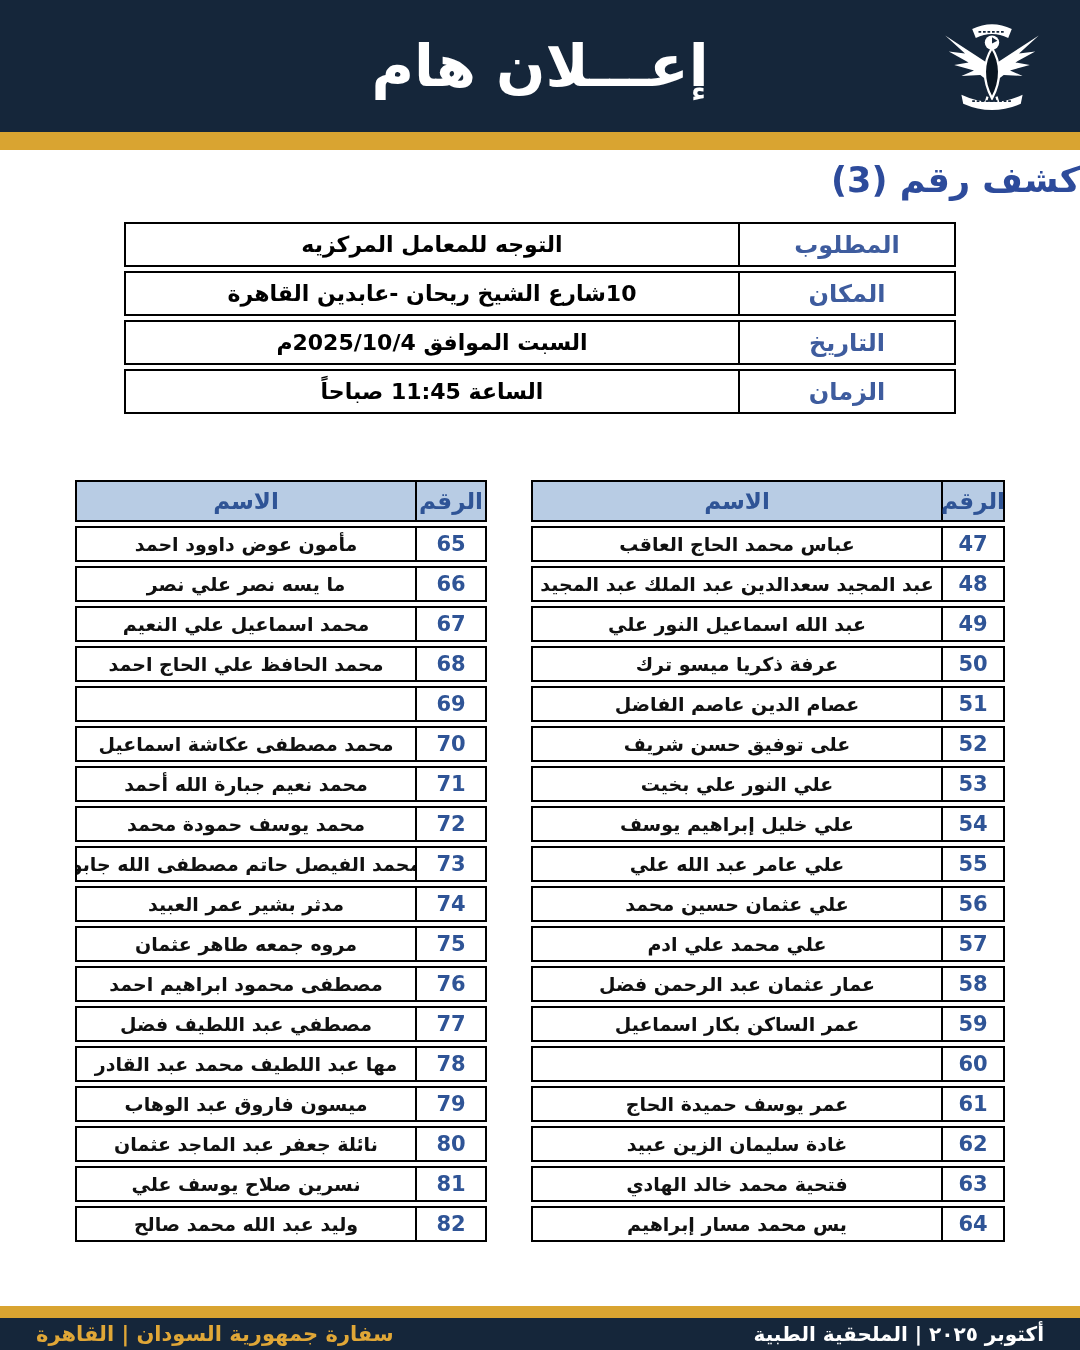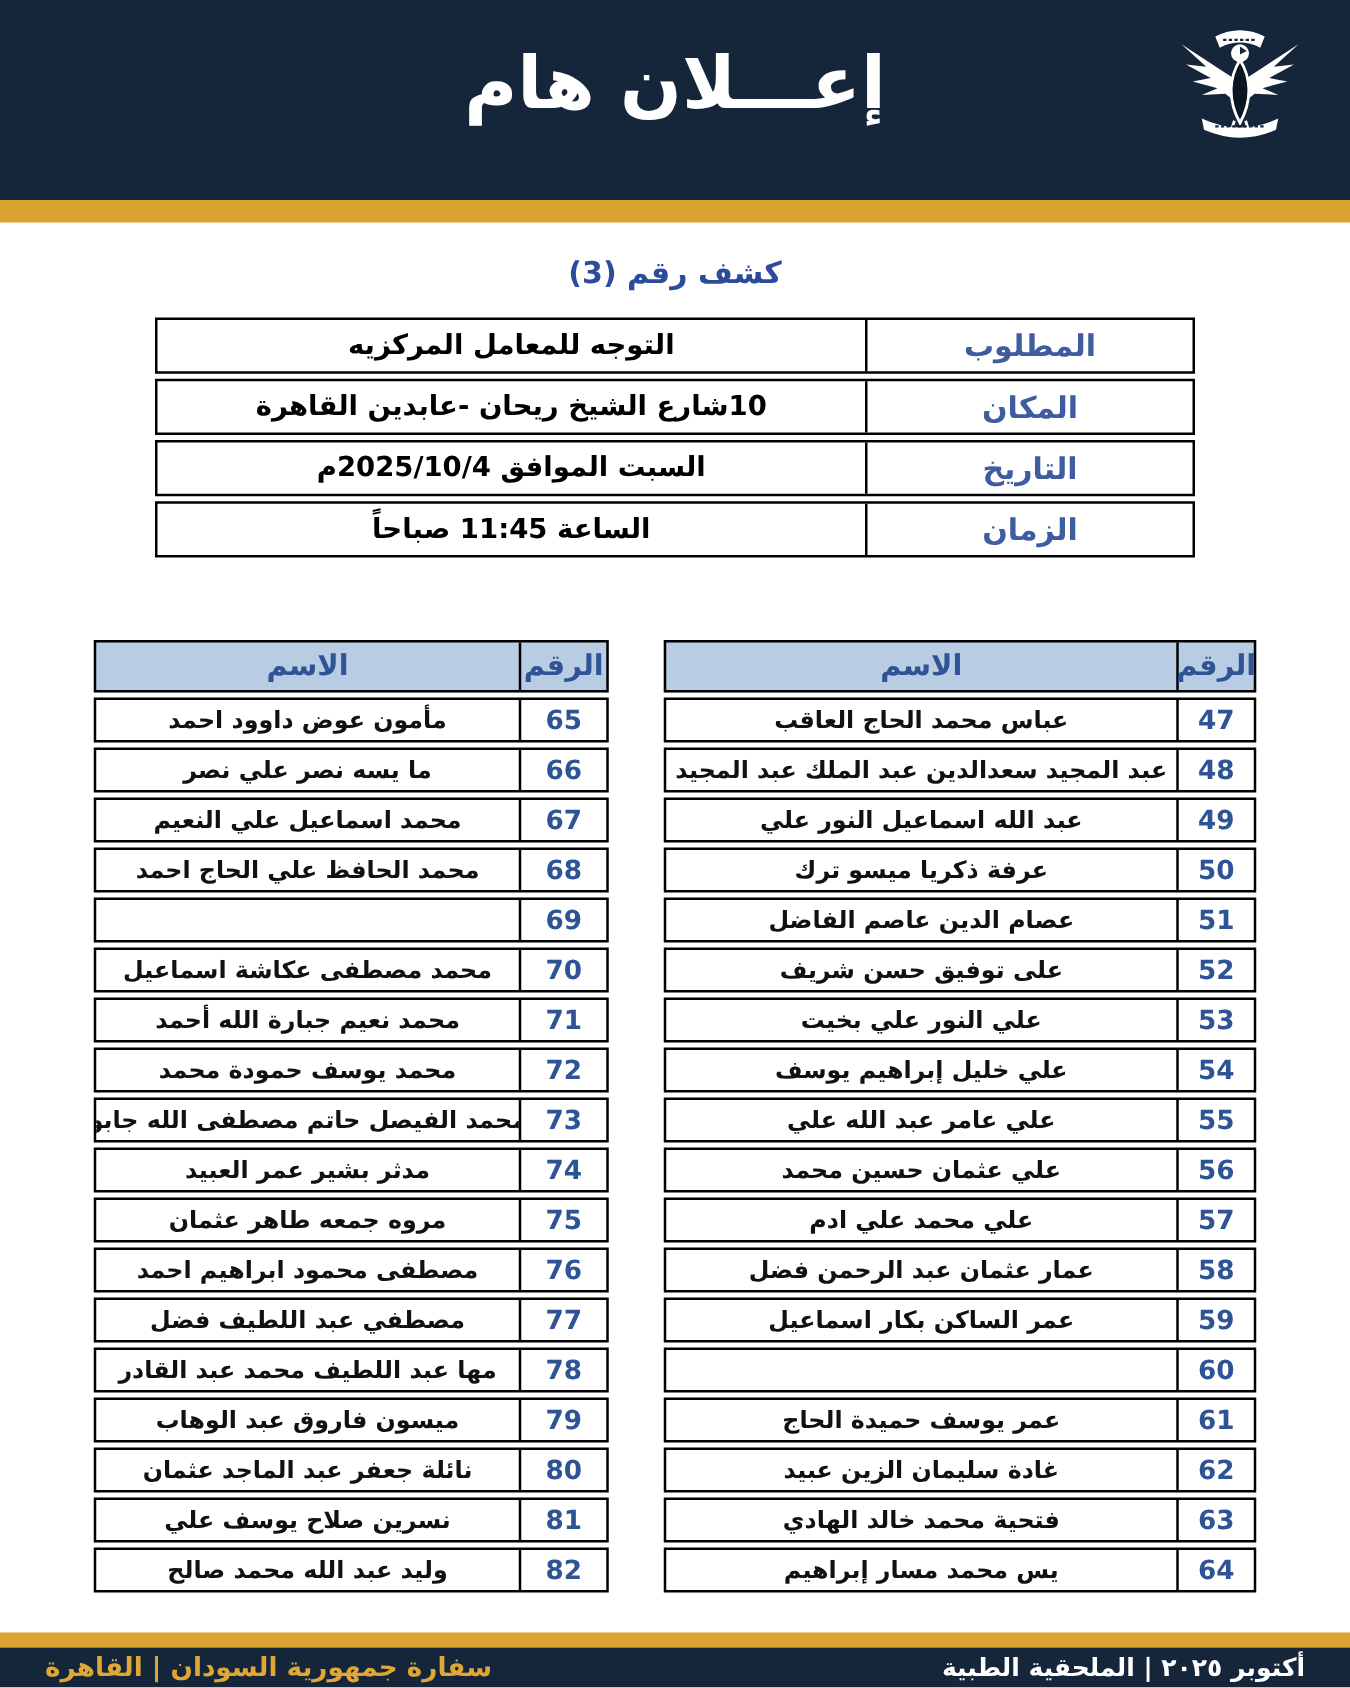--- a/index.html
+++ b/index.html
@@ -15,21 +15,21 @@
   *{box-sizing:border-box;margin:0;padding:0;}
   html,body{width:1080px;height:1350px;}
   body{
     position:relative;
     background:#ffffff;
     font-family:"DejaVu Sans", sans-serif;
     overflow:hidden;
   }
   
   .header{
-    height:160px;
+    height:132px;
     background:var(--navy);
     position:relative;
   }
   .header-title{
     color:#ffffff;
     font-size:58px;
     font-weight:bold;
     text-align:center;
     line-height:132px;
     direction:rtl;
@@ -38,41 +38,41 @@
     position:absolute;
     top:8px;
     right:34px;
     width:108px;
     height:116px;
   }
   .gold-stripe{height:18px;background:var(--gold);}
   
   .doc-title{
     direction:rtl;
-    text-align:center;
-    margin-top:26px;
+    text-align:right;
+    margin-top:10px;
     color:var(--title-blue);
-    font-size:24px;
+    font-size:35px;
     font-weight:bold;
   }
   
   .info-table{
     width:832px;
     margin:22px auto 0 auto;
     direction:rtl;
   }
   .info-row{
     display:flex;
     border:2.5px solid #000;
     height:45px;
     margin-bottom:4px;
     background:#fff;
   }
   .info-label{
-    width:262px;
+    width:216px;
     display:flex;align-items:center;justify-content:center;
     color:var(--label-blue);
     font-size:24px;
     font-weight:bold;
     border-left:2.5px solid #000;
   }
   .info-value{
     flex:1;
     display:flex;align-items:center;justify-content:center;
     color:#000;

